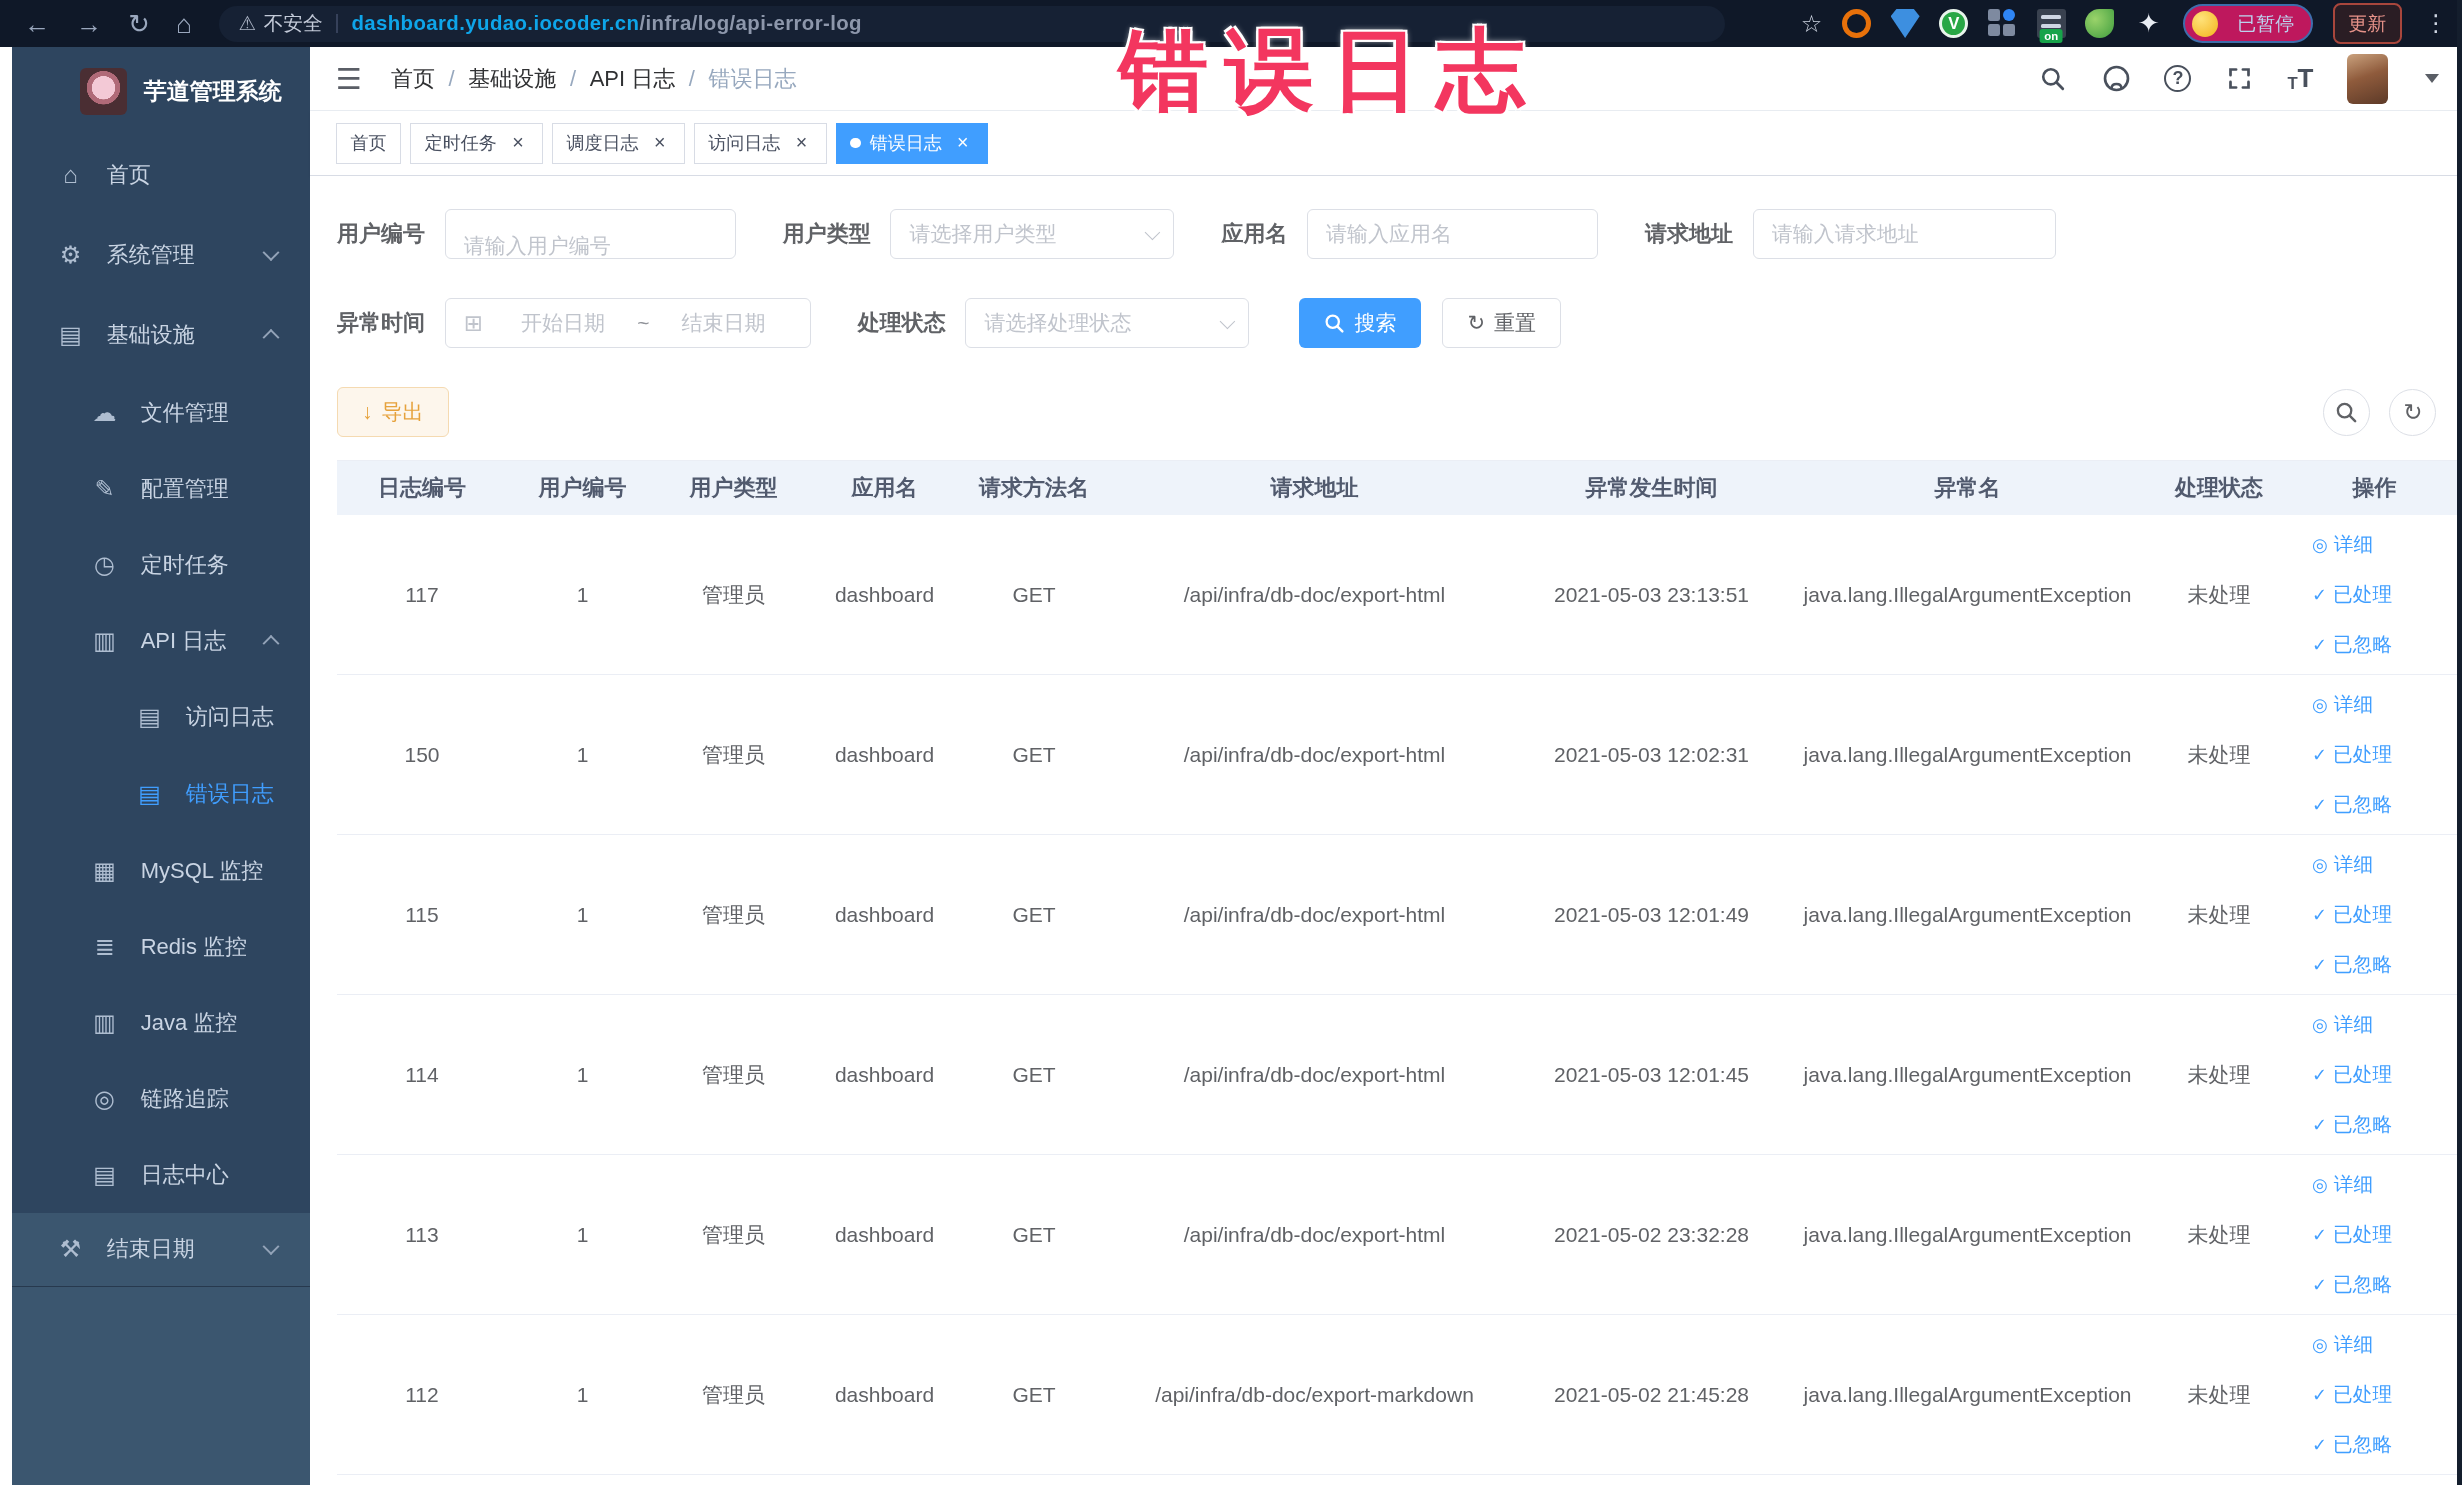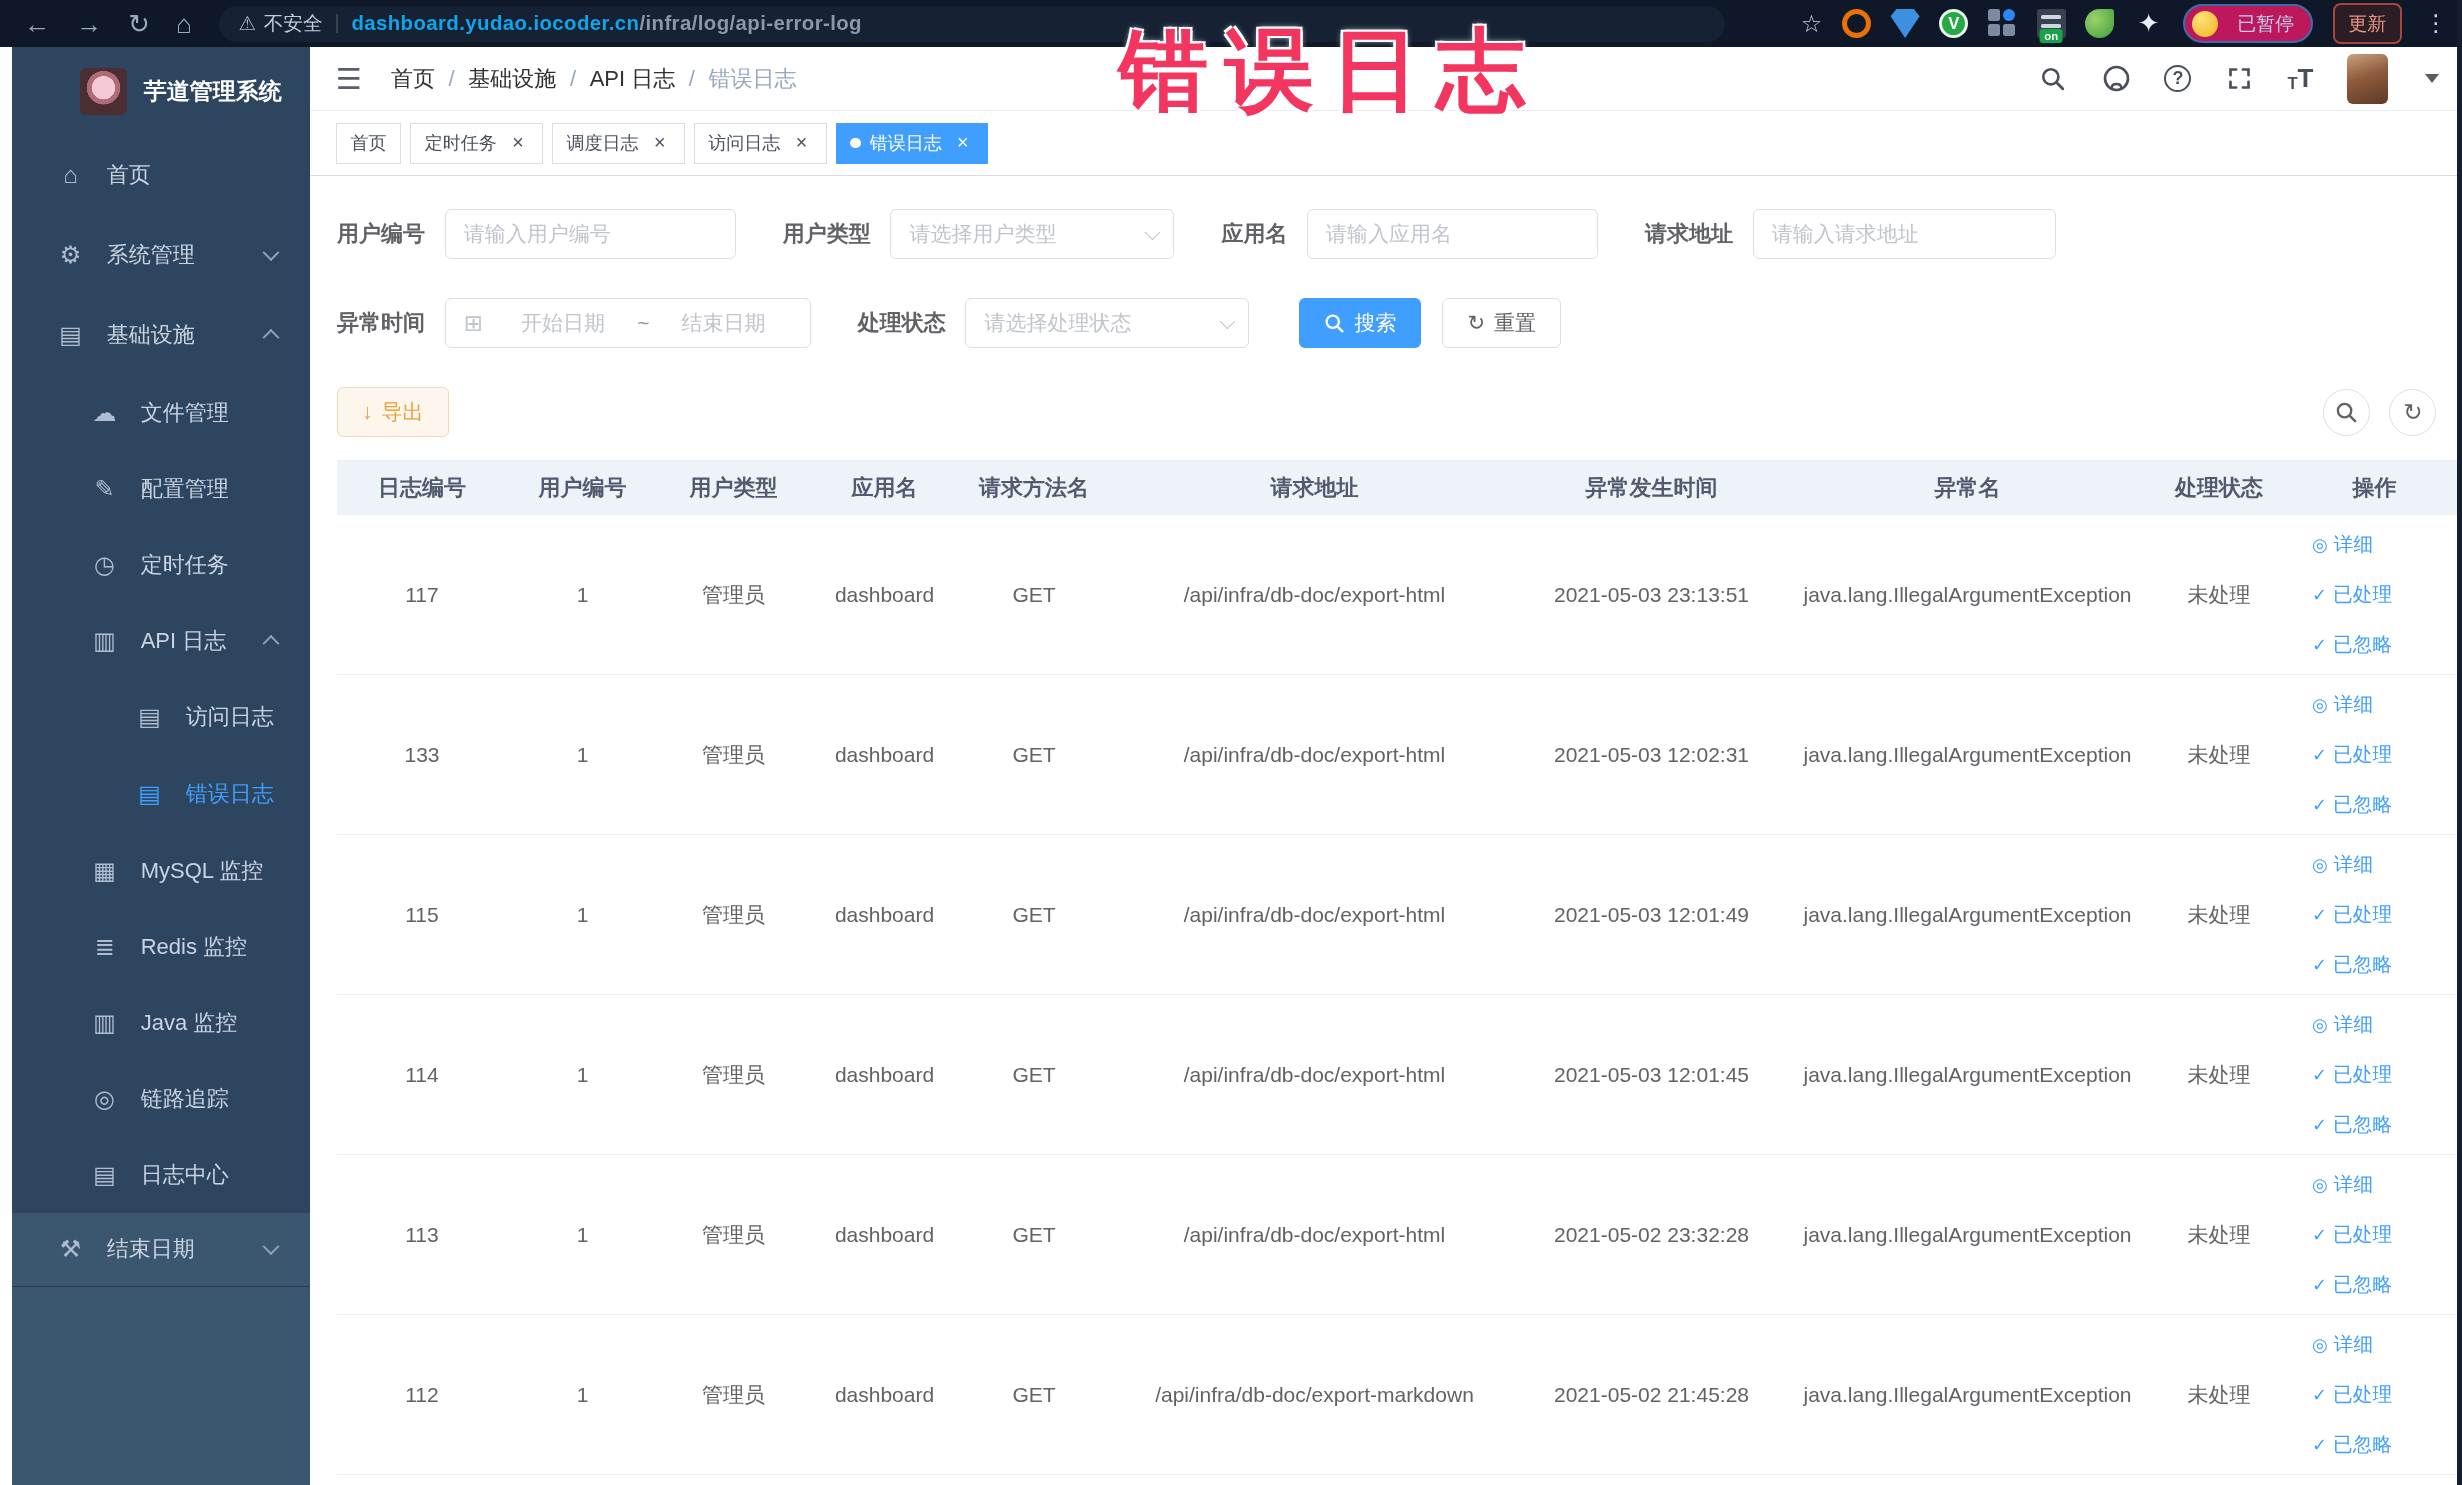--- a/index.html
+++ b/index.html
@@ -107,21 +107,21 @@
   .filter-row { display:flex; align-items:center; margin-bottom:39px; }
   .f-item { display:flex; align-items:center; margin-right:47px; }
   .f-label { font-size:22px; font-weight:bold; color:#606266; margin-right:19.7px; white-space:nowrap; }
   .f-control { height:50px; border:0.8px solid #dcdfe6; border-radius:6px; background:#fff; display:flex;
                align-items:center; padding:0 18px; font-size:21px; color:#c0c4cc; }
   .f-control input { border:none; outline:none; width:100%; font-size:21px; color:#606266; background:transparent;
                      font-family:inherit; }
   .f-control input::placeholder { color:#c0c4cc; }
   .sel-caret { width:10.6px; height:10.6px; border-right:1.5px solid #c0c4cc; border-bottom:1.5px solid #c0c4cc;
                transform:rotate(45deg) translateY(-3px); margin-left:auto; flex:0 0 auto; }
-  .w-input { width:291px; } .w-select { width:284px; } .w-input2 { width:291px; } .w-input3 { width:303px; }
+  .w-input { width:291px;align-items:flex-end; } .w-select { width:284px; } .w-input2 { width:291px; } .w-input3 { width:303px; }
   .w-date { width:366px; } .w-select2 { width:284px; }
   .date-ic { color:#c0c4cc; font-size:23px; margin-right:12px; }
   .date-ph { flex:1; text-align:center; }
   .date-sep { color:#909399; margin:0 6px; }
   .btn { height:50px; border-radius:6px; font-size:21px; display:inline-flex; align-items:center; justify-content:center;
          gap:9px; padding:16px 24px; cursor:pointer; border:0.8px solid transparent; white-space:nowrap; }
   .btn-primary { background:#409eff; color:#fff; margin-left:3px; }
   .btn-plain { background:#fff; border-color:#dcdfe6; color:#606266; margin-left:21px; }
   .btn-warning { background:#fdf6ec; border-color:#f5dab1; color:#e6a23c; }
 
@@ -445,21 +445,21 @@
                     <span class="op-ic">✓</span>
                     <span>已处理</span>
                   </span>
                   <span class="op-link">
                     <span class="op-ic">✓</span>
                     <span>已忽略</span>
                   </span>
                 </div>
               </div>
               <div class="t-row">
-                <div class="td">133</div>
+                <div class="td">150</div>
                 <div class="td">1</div>
                 <div class="td">管理员</div>
                 <div class="td">dashboard</div>
                 <div class="td">GET</div>
                 <div class="td">/api/infra/db-doc/export-html</div>
                 <div class="td">2021-05-03 12:02:31</div>
                 <div class="td">java.lang.IllegalArgumentException</div>
                 <div class="td">未处理</div>
                 <div class="td ops">
                   <span class="op-link">

